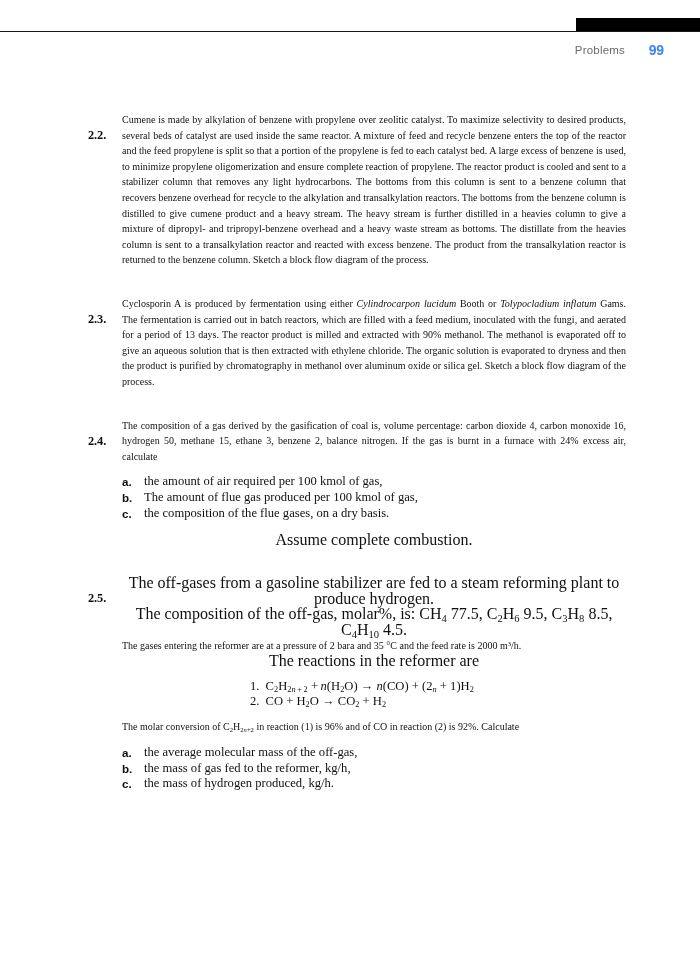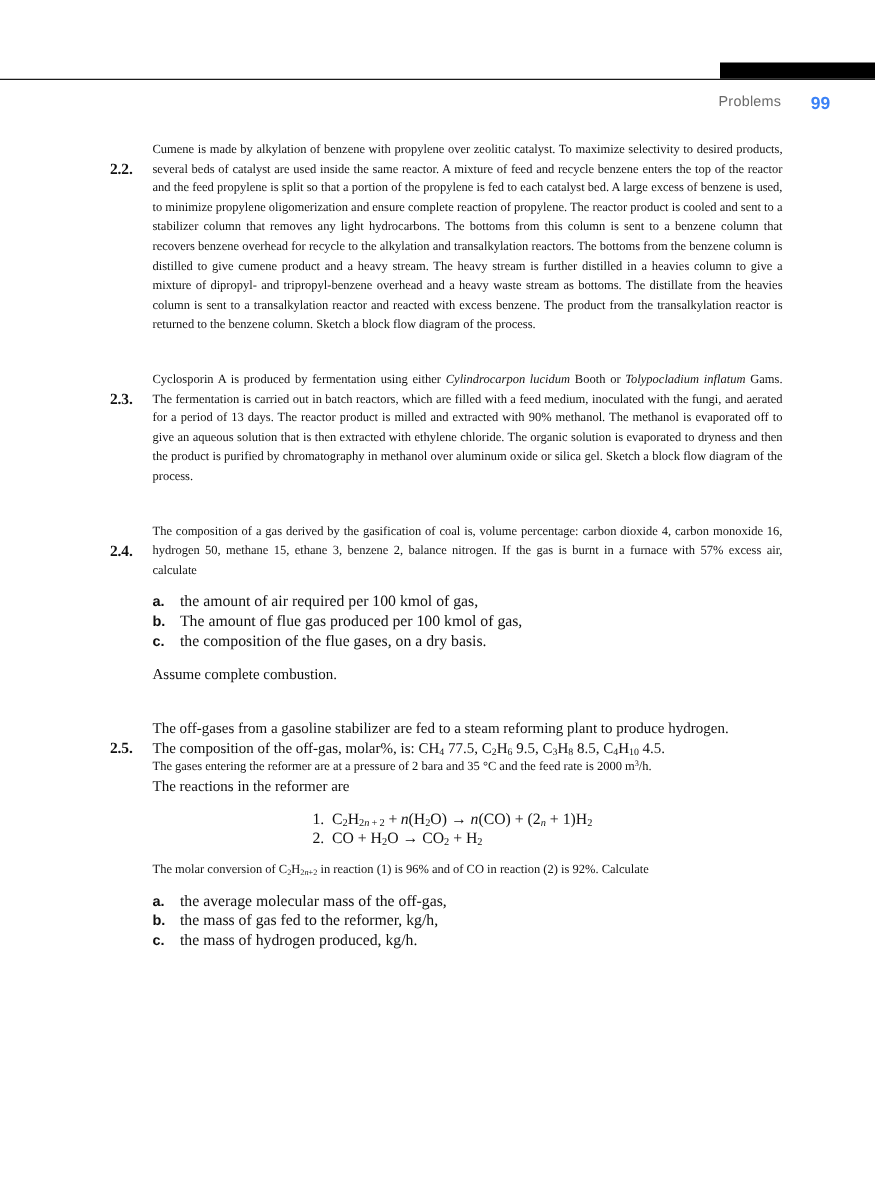--- a/index.html
+++ b/index.html
@@ -16,21 +16,20 @@
     overflow: hidden;
   }
 
   
   .page-header {
     position: absolute;
     left: 0;
     top: 0;
     width: 700px;
     height: 78px;
-    margin-top: 32px;
   }
   .header-blackbar {
     position: absolute;
     left: 576px;
     top: 18px;
     width: 124px;
     height: 13px;
     background: #000000;
   }
   .header-rule {
@@ -91,24 +90,24 @@
   .para {
     font-size: 10px;
     line-height: 15.6px;
     text-align: justify;
     text-justify: inter-word;
     hyphens: manual;
     margin: 0;
   }
 
   .note {
-    font-size: 12px;
+    font-size: 16px;
     line-height: 15.6px;
     margin: 0;
-    text-align: left;
+    text-align: center;
   }
 
   .spacer-sm { height: 10px; }
 
   
   .sublist {
     margin: 0;
     padding: 0;
     list-style: none;
   }
@@ -170,21 +169,21 @@
     <p class="para">Cumene is made by alkylation of benzene with propylene over zeolitic catalyst. To maximize selectivity to desired products, several beds of catalyst are used inside the same reactor. A mixture of feed and recycle benzene enters the top of the reactor and the feed propylene is split so that a portion of the propylene is fed to each catalyst bed. A large excess of benzene is used, to minimize propylene oligomerization and ensure complete reaction of propylene. The reactor product is cooled and sent to a stabilizer column that removes any light hydrocarbons. The bottoms from this column is sent to a benzene column that recovers benzene overhead for recycle to the alkylation and transalkylation reactors. The bottoms from the benzene column is distilled to give cumene product and a heavy stream. The heavy stream is further distilled in a heavies column to give a mixture of dipropyl- and tripropyl-benzene overhead and a heavy waste stream as bottoms. The distillate from the heavies column is sent to a transalkylation reactor and reacted with excess benzene. The product from the transalkylation reactor is returned to the benzene column. Sketch a block flow diagram of the process.</p>
   </div>
 
   <div class="problem">
     <span class="prob-num">2.3.</span>
     <p class="para"><span>Cyclosporin A is produced by fermentation using either </span><i class="ital">Cylindrocarpon lucidum</i><span> Booth or </span><i class="ital">Tolypocladium inflatum</i><span> Gams. The fermentation is carried out in batch reactors, which are filled with a feed medium, inoculated with the fungi, and aerated for a period of 13 days. The reactor product is milled and extracted with 90% methanol. The methanol is evaporated off to give an aqueous solution that is then extracted with ethylene chloride. The organic solution is evaporated to dryness and then the product is purified by chromatography in methanol over aluminum oxide or silica gel. Sketch a block flow diagram of the process.</span></p>
   </div>
 
   <div class="problem">
     <span class="prob-num">2.4.</span>
-    <p class="para">The composition of a gas derived by the gasification of coal is, volume percentage: carbon dioxide 4, carbon monoxide 16, hydrogen 50, methane 15, ethane 3, benzene 2, balance nitrogen. If the gas is burnt in a furnace with 57% excess air, calculate</p>
+    <p class="para">The composition of a gas derived by the gasification of coal is, volume percentage: carbon dioxide 4, carbon monoxide 16, hydrogen 50, methane 15, ethane 3, benzene 2, balance nitrogen. If the gas is burnt in a furnace with 24% excess air, calculate</p>
     <div class="spacer-sm"></div>
     <ul class="sublist">
       <li><span class="marker">a.</span><span>the amount of air required per 100 kmol of gas,</span></li>
       <li><span class="marker">b.</span><span>The amount of flue gas produced per 100 kmol of gas,</span></li>
       <li><span class="marker">c.</span><span>the composition of the flue gases, on a dry basis.</span></li>
     </ul>
     <div class="spacer-sm"></div>
     <p class="note">Assume complete combustion.</p>
   </div>
 

